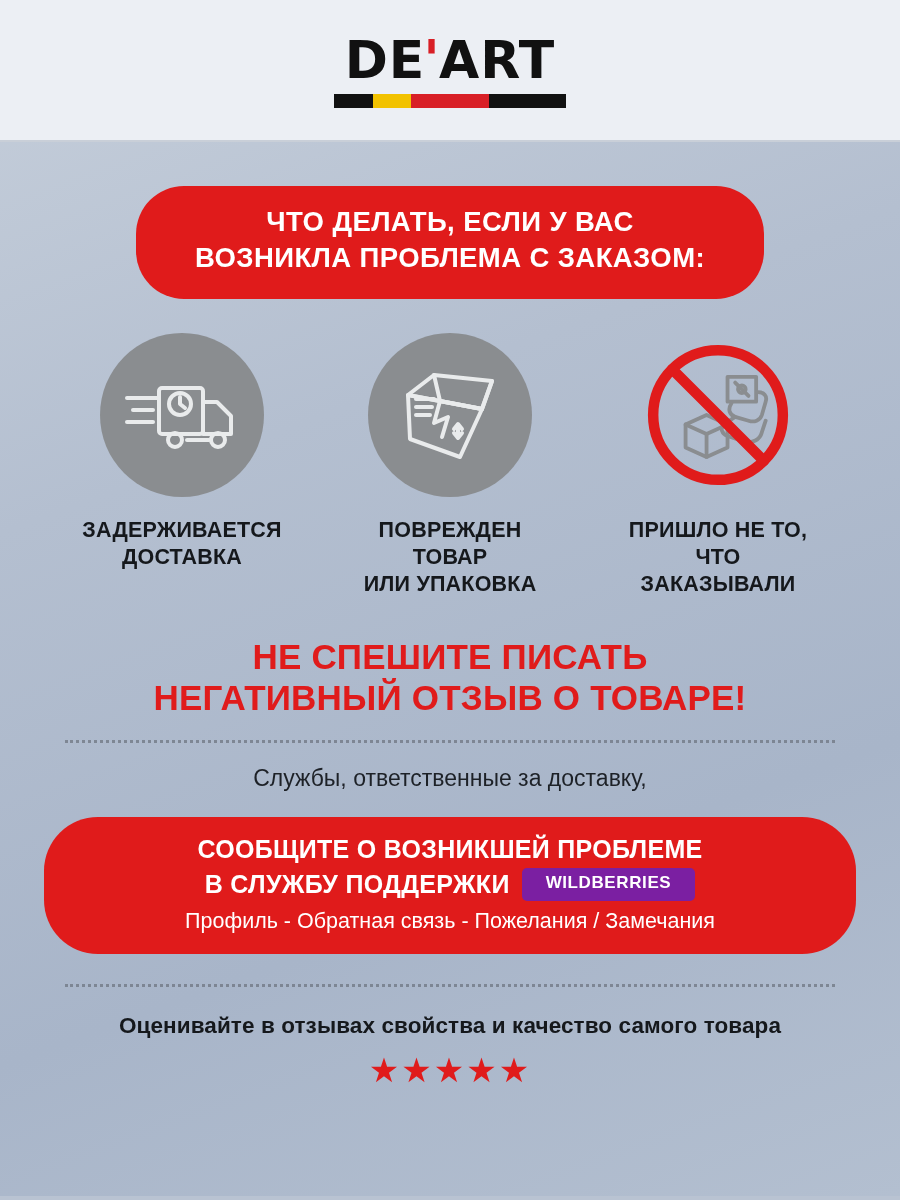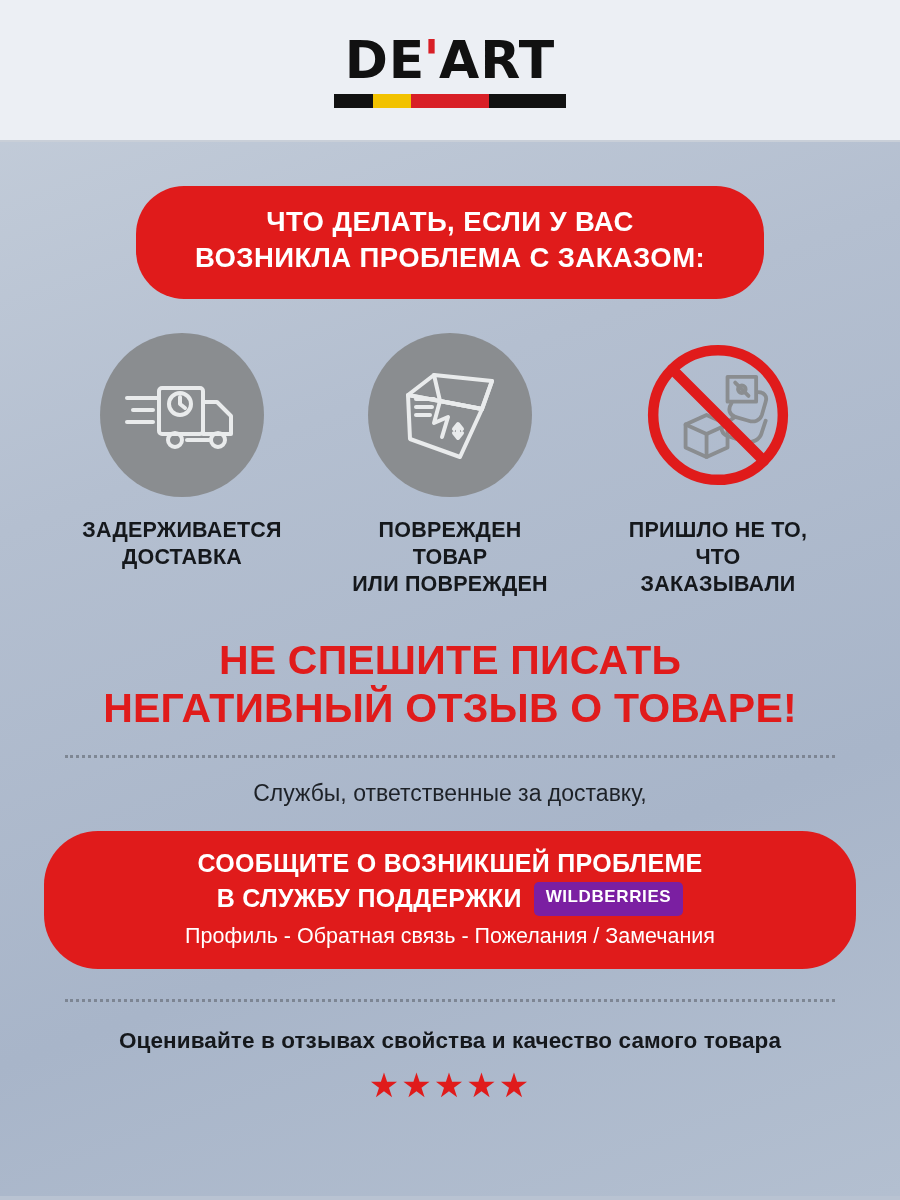--- a/index.html
+++ b/index.html
@@ -117,21 +117,21 @@
     color: #15181c;
     letter-spacing: 0.2px;
   }
 
   
   .statement {
     margin-top: 38px;
     text-align: center;
     color: #e01b1b;
     font-weight: bold;
-    font-size: 41px;
+    font-size: 35px;
     line-height: 1.18;
     letter-spacing: 0.2px;
     padding: 0 26px;
   }
 
   .dotted {
     margin: 22px auto 0;
     width: 770px;
     border-top: 3px dotted #6f7682;
     opacity: .75;
@@ -171,21 +171,21 @@
     justify-content: center;
     gap: 12px;
     margin-top: 2px;
   }
   .wb-badge {
     background: #7b1fa2;
     color: #fff;
     font-weight: bold;
     font-size: 17px;
     letter-spacing: 0.6px;
-    padding: 6px 12px 7px;
+    padding: 6px 24px 7px;
     border-radius: 5px;
     line-height: 1;
   }
   .support-path {
     margin-top: 7px;
     font-size: 21.5px;
     color: #fff;
     line-height: 1.3;
   }
 
@@ -273,21 +273,21 @@
           <path d="M22 42 h16"></path>
           <path d="M22 50 h14"></path>
           <path d="M46 36 L40 58 L54 52 L48 72"></path>
           <path d="M64 60 v12"></path>
           <path d="M60 64 l4 -5 l4 5"></path>
           <path d="M60 68 l4 5 l4 -5"></path>
         </svg>
       </div>
       <div class="icon-caption">
         <div>ПОВРЕЖДЕН ТОВАР</div>
-        <div>ИЛИ ПОВРЕЖДЕН</div>
+        <div>ИЛИ УПАКОВКА</div>
       </div>
     </div>
 
     <div class="icon-item">
       <div class="icon-circle noclr">
         <svg width="172" height="172" viewBox="0 0 172 172" fill="none">
           <g stroke="#8a8d90" stroke-width="4" stroke-linecap="round" stroke-linejoin="round" fill="none">
 
             <path d="M52 96 L74 86 L96 96 L96 120 L74 130 L52 120 Z"></path>
             <path d="M52 96 L74 106 L96 96"></path>

